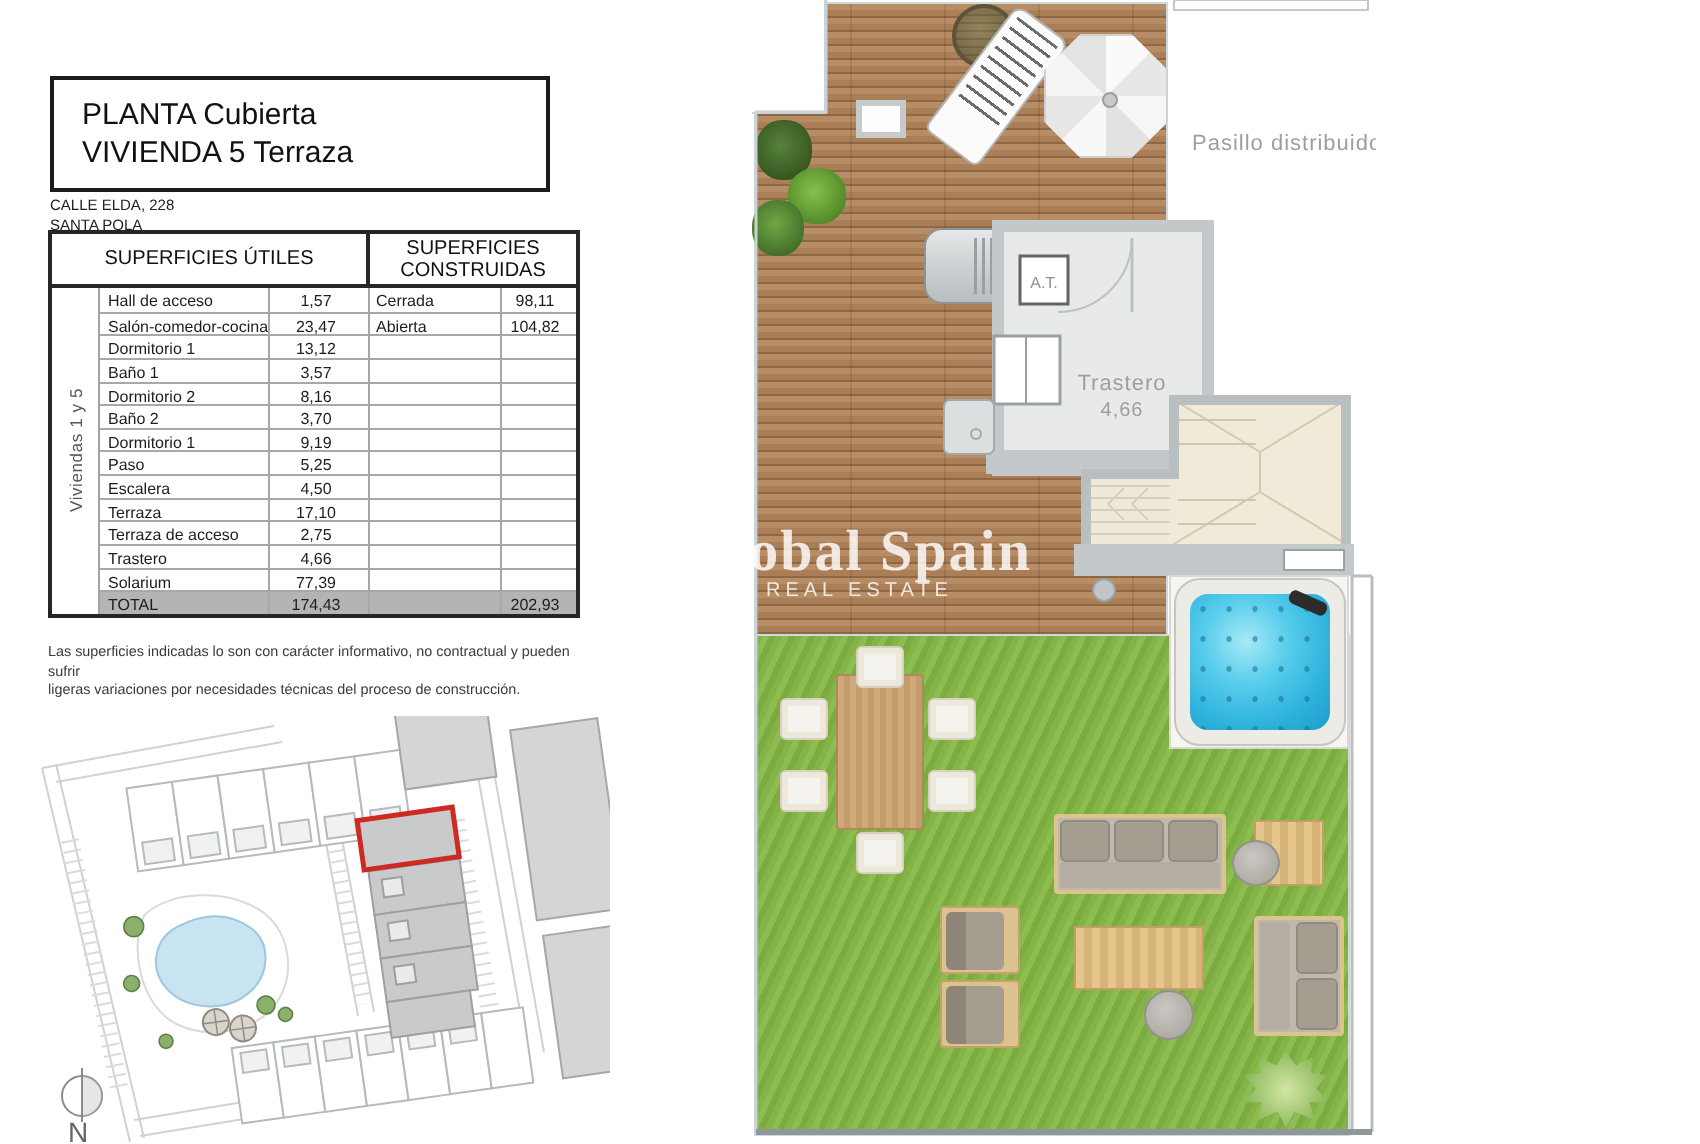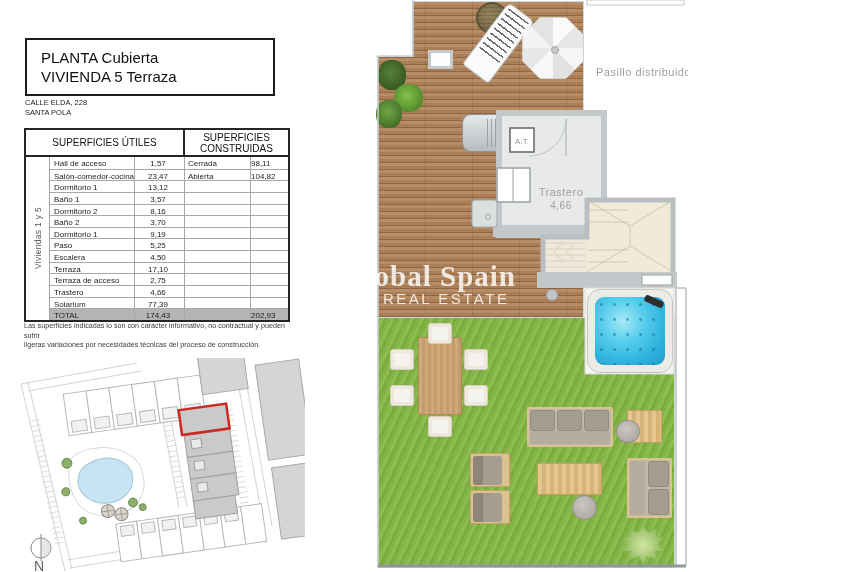--- a/index.html
+++ b/index.html
@@ -6,36 +6,36 @@
   #page{position:relative;width:850px;height:572px;background:#fff;overflow:hidden;
         font-family:"Liberation Sans",sans-serif;color:#222;}
   #page *{box-sizing:border-box;}
   .abs{position:absolute;}
 
   
   .title-box{left:25px;top:38px;width:250px;height:58px;border:2px solid #1c1c1c;
              padding:8px 0 0 14px;font-size:15px;line-height:19px;color:#111;}
   .address{left:25px;top:98px;font-size:7.5px;line-height:9.5px;color:#222;}
 
-  .surf-table{left:24px;top:128px;width:266px;border:2px solid #262626;background:#fff;}
+  .surf-table{left:24px;top:115px;width:266px;border:2px solid #262626;background:#fff;}
   .thead{display:grid;grid-template-columns:157px 105px;height:27px;border-bottom:2px solid #262626;}
   .thead .hcell{display:flex;align-items:center;justify-content:center;text-align:center;
                 font-size:10px;line-height:11px;color:#111;}
   .thead .hcell.second{border-left:2px solid #262626;}
   .tbody{display:grid;grid-template-columns:24px 85px 50px 66px 37px;grid-auto-rows:11.65px;}
   .strip{grid-column:1;grid-row:1 / span 14;position:relative;border-right:1px solid #a3a3a3;}
   .strip span{position:absolute;left:50%;top:50%;transform:translate(-50%,-50%) rotate(-90deg);
               white-space:nowrap;font-size:8.5px;color:#555;letter-spacing:.3px;}
   .tbody .cell{font-size:8px;line-height:11px;padding-top:1px;overflow:hidden;white-space:nowrap;
                border-top:1px solid #a8a8a8;color:#1d1d1d;}
   .tbody .r0{border-top:none;}
   .c-name{padding-left:4px;border-right:1px solid #a8a8a8;}
   .c-val{text-align:center;padding-right:3px;border-right:1px solid #a8a8a8;}
   .c-cname{padding-left:3px;border-right:1px solid #a8a8a8;}
-  .c-cval{text-align:left;padding-right:4px;}
+  .c-cval{text-align:center;padding-right:4px;}
   .tot{background:#b4b4b4;border-top:1px solid #6f6f6f;}
   .footnote{left:24px;top:321px;width:272px;font-size:7.2px;line-height:9.6px;color:#3a3a3a;}
 
   
   .siteplan{left:15px;top:358px;}
 
   
   .plan{left:376px;top:0;width:312px;height:570px;overflow:hidden;background:#fff;}
   .deck{left:2px;top:2px;width:205px;height:318px;z-index:1;
     background:
@@ -75,21 +75,21 @@
   .ac-unit::before{content:"";position:absolute;right:4px;top:4px;bottom:4px;width:14px;
     background:repeating-linear-gradient(90deg,#9aa0a2 0 1.5px,transparent 1.5px 4px);}
 
   
   .lbl{z-index:6;color:#9c9fa1;letter-spacing:.5px;white-space:nowrap;}
   .lbl-pasillo{left:220px;top:66px;font-size:11px;}
   .lbl-trastero{left:150px;top:186px;width:70px;text-align:center;font-size:11px;}
   .lbl-trastero-area{left:150px;top:200px;width:70px;text-align:center;font-size:10px;}
   .watermark{z-index:5;color:rgba(255,255,255,.82);font-family:"Liberation Serif",serif;}
   .wm1{left:-34px;top:260px;font-size:29px;font-weight:700;letter-spacing:1px;}
-  .wm2{left:7px;top:290px;font-size:15px;font-weight:400;letter-spacing:2.5px;font-family:"Liberation Sans",sans-serif;}
+  .wm2{left:7px;top:290px;font-size:10px;font-weight:400;letter-spacing:2.5px;font-family:"Liberation Sans",sans-serif;}
 
   
   .jacuzzi{left:211px;top:289px;width:86px;height:84px;z-index:4;background:#edebe6;
     border:1px solid #c7c5be;border-radius:13px;}
   .jacuzzi .water{position:absolute;inset:7px;border-radius:9px;
     background:
       radial-gradient(rgba(20,110,140,.55) 1px,transparent 1.6px),
       radial-gradient(circle at 40% 35%,#a7e9f6 0%,#57cdec 35%,#2db2dc 70%,#1f9ecb 100%);
     background-size:13px 15px,100% 100%;}
   .jacuzzi .pillow{position:absolute;right:8px;top:8px;width:20px;height:7px;background:#2c2c2c;

